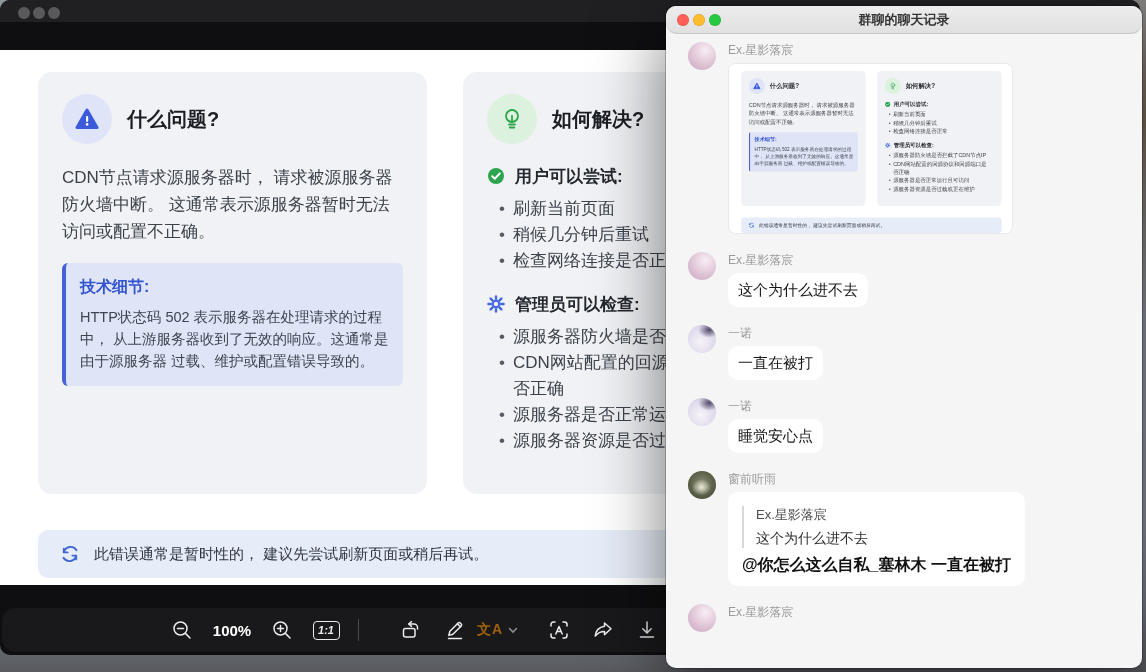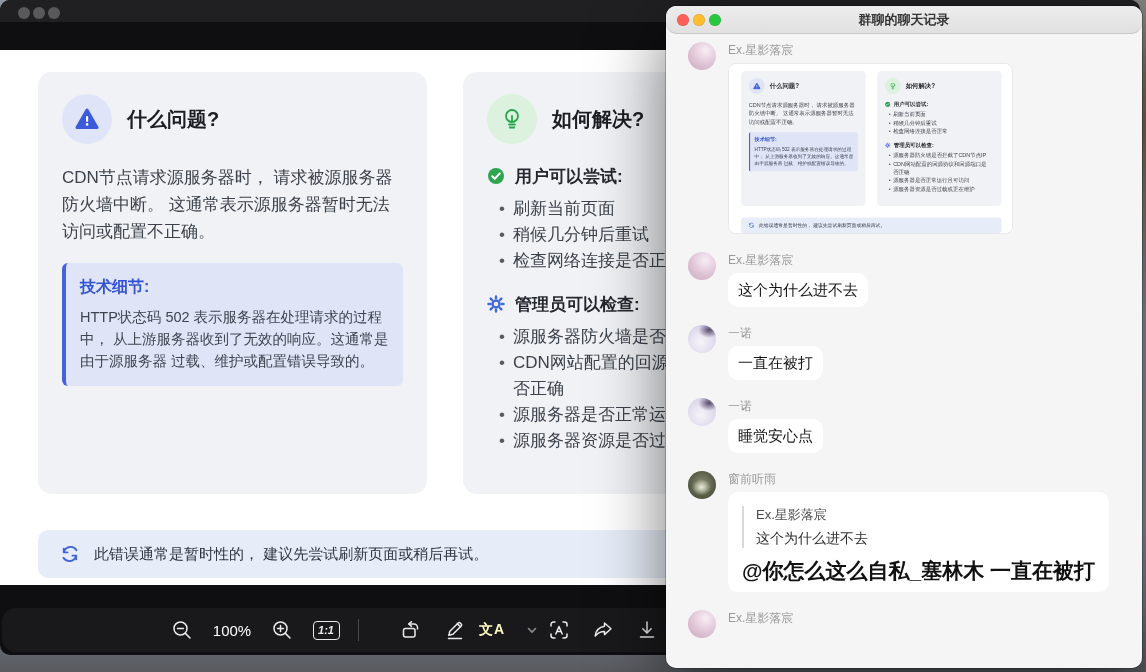--- a/index.html
+++ b/index.html
@@ -36,24 +36,24 @@
   .sec-head svg { flex:0 0 18px; }
   .sol-list { list-style:none; margin:8px 0 18px 0; padding-left:26px; }
   .sol-list li { position:relative; font-size:17px; line-height:26px; color:#3c424b; padding-left:0; padding-right:16px; }
   .sol-list li::before { content:"•"; position:absolute; left:-14px; color:#555a63; }
   .notice { margin-top:36px; height:48px; background:#e7edf8; border-radius:10px; display:flex; align-items:center; gap:14px; padding:0 22px; }
   .notice span { font-size:15px; color:#2e3440; }
 
   
   .toolbar-panel { position:absolute; left:2px; top:608px; width:1136px; height:44px; background:#19191b; border-radius:14px; display:flex; align-items:center; padding-left:158px; }
   .tb-item { width:44px; height:44px; display:flex; align-items:center; justify-content:center; color:#ebebec;font-style:italic; }
-  .tb-zoomlevel { width:56px; font-size:15px; font-weight:normal; color:#ffffff; text-align:center; }
+  .tb-zoomlevel { width:56px; font-size:15px; font-weight:bold; color:#ffffff; text-align:center; }
   .one2one { width:27px; height:19px; border:1.5px solid #ebebec; border-radius:4px; font-size:11px; font-weight:bold; display:flex; align-items:center; justify-content:center; color:#ebebec; }
   .tb-divider { width:1px; height:22px; background:#4a4a4d; margin:0 14px 0 10px; }
-  .tb-translate { width:60px; display:flex; align-items:center; justify-content:flex-end; gap:22px; color:#fef9c3; }
+  .tb-translate { width:60px; display:flex; align-items:center; justify-content:flex-start; gap:5px; color:#a16207; }
   .tb-translate .glyph { font-size:14px; font-weight:bold; letter-spacing:1px; }
   svg.tbico { stroke:#ebebec; fill:none; stroke-width:1.5; stroke-linecap:round; stroke-linejoin:round; }
 
   
   .chat-window { position:absolute; left:666px; top:6px; width:476px; height:662px;
     background:#f5f5f6; border-radius:10px; overflow:hidden;
     box-shadow:0 22px 70px rgba(0,0,0,.55), 0 0 0 1px rgba(0,0,0,.22), inset 0 0 0 .5px rgba(255,255,255,.35); }
   .chat-titlebar { position:relative; height:28px; background:linear-gradient(#ededee,#e0e0e1); border-bottom:1px solid #c9c9ca; display:flex; align-items:center; justify-content:center;border-radius:11px; }
   .chat-title { font-size:13px; font-weight:bold; color:#343434; }
   .mac-dot { position:absolute; top:8px; width:12px; height:12px; border-radius:50%; }
@@ -67,21 +67,21 @@
   .avatar.av-ex { background:radial-gradient(circle at 62% 30%, #f7eef4 0%, #e9d2e1 35%, #d9bccf 65%, #c9a9be 100%); }
   .avatar.av-yinuo { background:radial-gradient(55% 40% at 75% 18%, #574a6b 0%, rgba(87,74,107,0) 70%), radial-gradient(circle at 45% 60%, #f6f4f9 0%, #e2ddee 55%, #cbc3de 100%); }
   .avatar.av-chuang { background:radial-gradient(38% 32% at 48% 58%, #e9ead9 0%, rgba(233,234,217,0) 90%), radial-gradient(circle at 50% 45%, #8b8e73 0%, #5c6149 55%, #3d4236 100%); }
   .msg-body { margin-left:12px; }
   .sender { font-size:12px; color:#9a9a9c; margin-bottom:4px; }
   .bubble { background:#ffffff; border-radius:10px; padding:8px 10px; font-size:15px; line-height:18px; color:#161616; width:fit-content; max-width:390px; }
   .bubble.big { padding:12px 14px; }
   .quote { border-left:2px solid #d8d8d8; padding-left:12px; margin:2px 0 0 0; }
   .quote-name { font-size:13px; color:#4b4b4b; line-height:18px; }
   .quote-text { font-size:14px; color:#303030; line-height:20px; margin-top:4px; }
-  .main-text { margin-top:14px; font-size:21px; font-weight:bold; color:#111111; }
+  .main-text { margin-top:8px; font-size:16px; font-weight:bold; color:#111111; }
 
   
   .thumb { width:285px; height:171px; border-radius:8px; overflow:hidden; background:#ffffff; border:1px solid #e8e8ea; }
   .thumb .error-page { transform:scale(0.32); transform-origin:0 0; }
 </style>
 </head>
 <body>
 
 <div class="viewer">
   <div class="viewer-titlebar">

